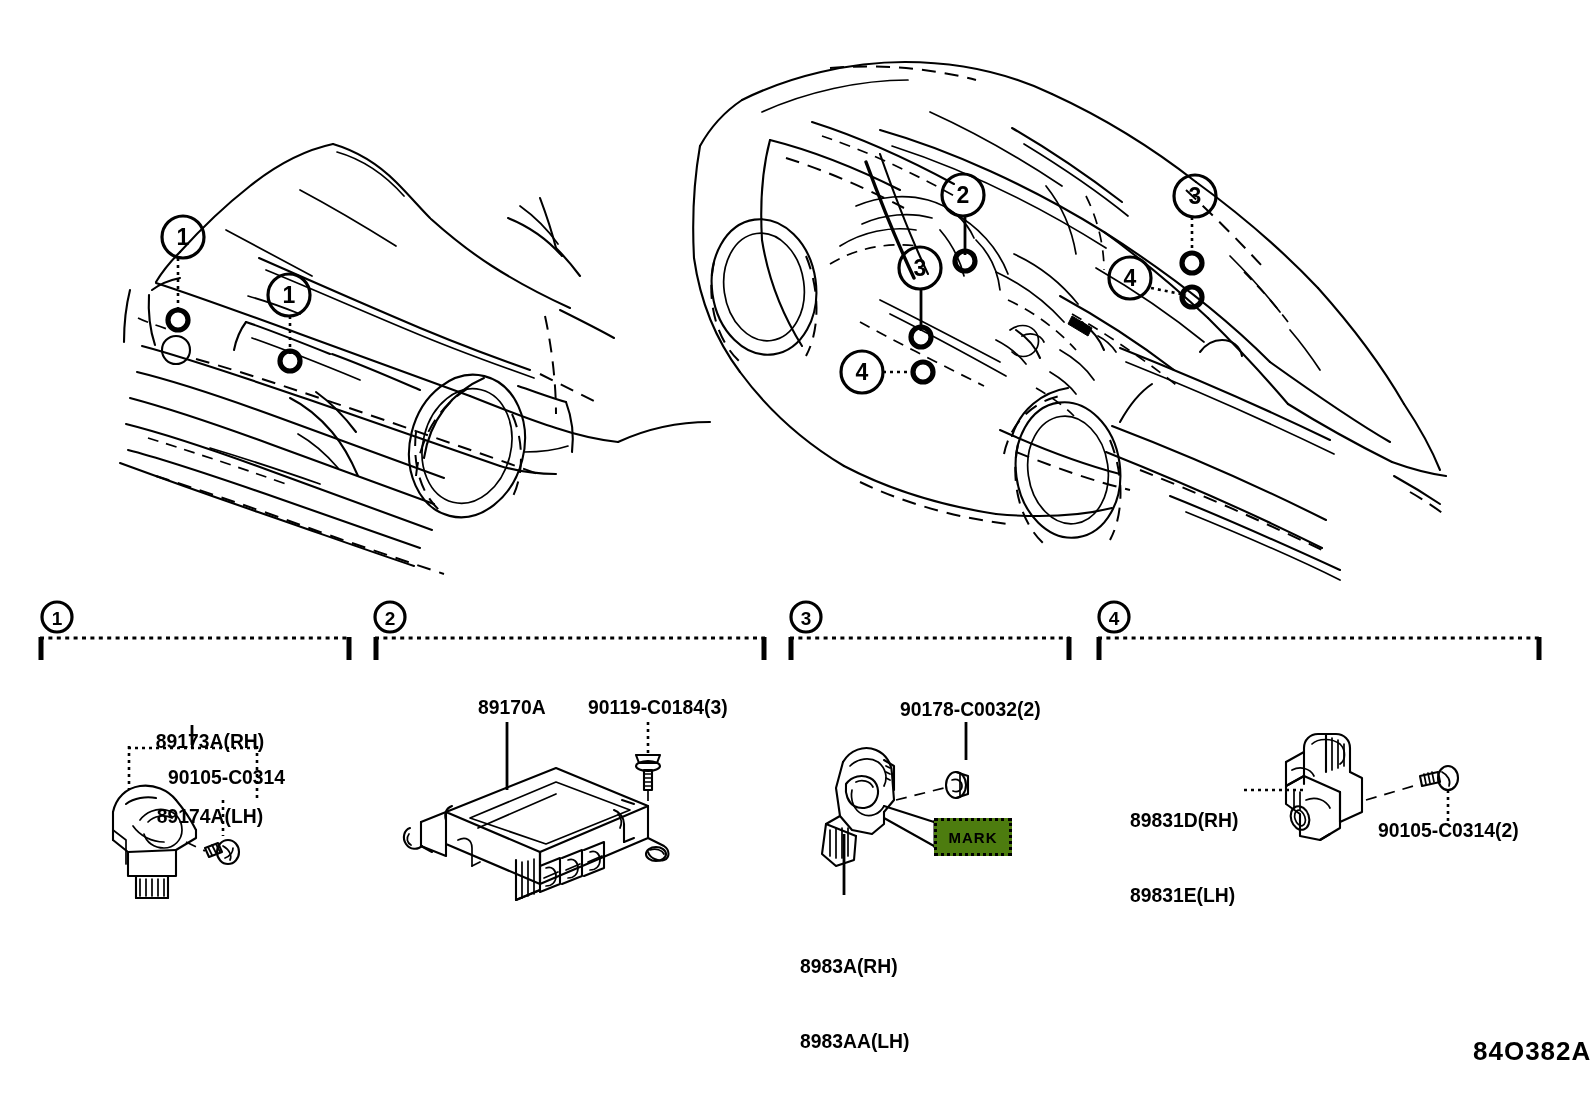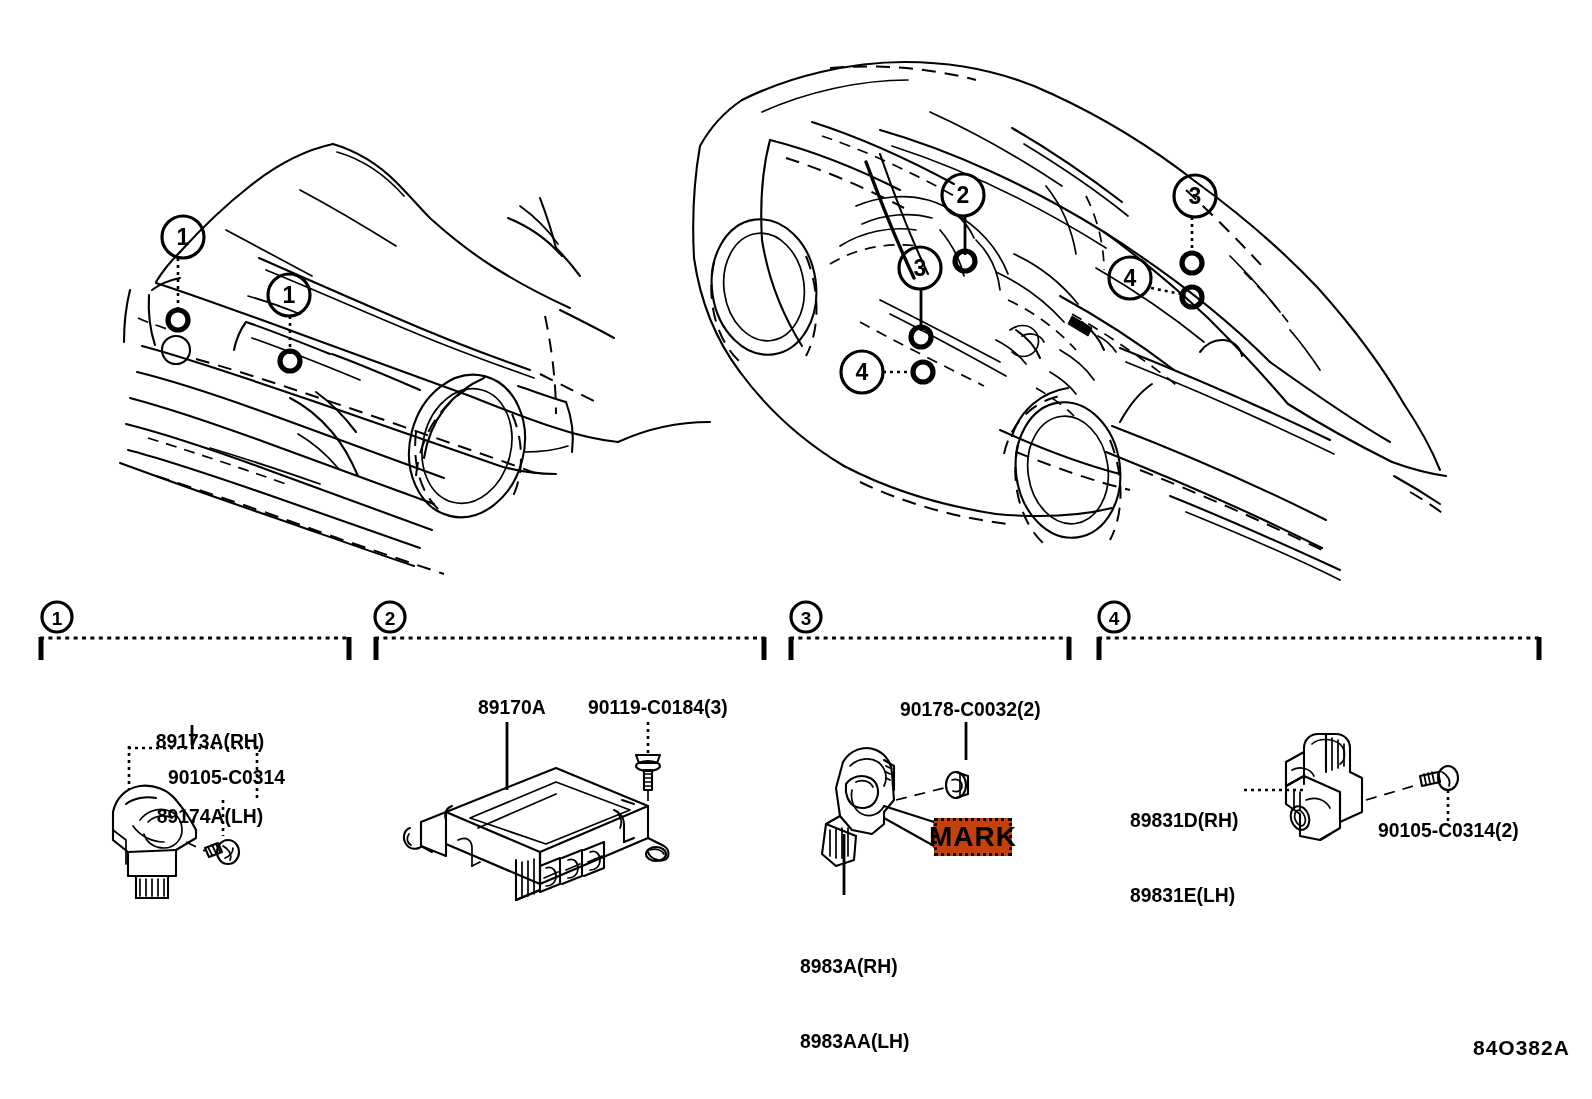--- a/index.html
+++ b/index.html
@@ -6,24 +6,24 @@
   html,body{margin:0;padding:0;background:#fff;}
   body{width:1592px;height:1099px;position:relative;overflow:hidden;
        font-family:"Liberation Sans","DejaVu Sans",sans-serif;color:#000;}
   .stage{position:absolute;left:0;top:0;width:1592px;height:1099px;}
   svg{display:block;}
   .lbl{position:absolute;font-weight:bold;color:#000;white-space:pre;
        font-family:"Liberation Sans","DejaVu Sans",sans-serif;
        font-size:21px;letter-spacing:0px;transform:scaleX(0.92);transform-origin:left center;}
   .lbl.c{transform:translateX(-50%) scaleX(0.92);transform-origin:center center;}
   .lbl2{line-height:25px;}
-  .refcode{position:absolute;font-weight:bold;font-size:21px;letter-spacing:1px;
+  .refcode{position:absolute;font-weight:bold;font-size:26px;letter-spacing:1px;
            font-family:"Liberation Sans","DejaVu Sans",sans-serif;}
-  .markbox{position:absolute;border:3px dotted #000;background:#c2410c;
-           font-weight:bold;font-size:28px;letter-spacing:1px;
+  .markbox{position:absolute;border:3px dotted #000;background:#4d7c0f;
+           font-weight:bold;font-size:15px;letter-spacing:1px;
            display:flex;align-items:center;justify-content:center;}
 </style>
 </head>
 <body>
 
 <div class="stage">
 
 <svg width="1592" height="1099" viewBox="0 0 1592 1099">
   <defs>
     <style>

